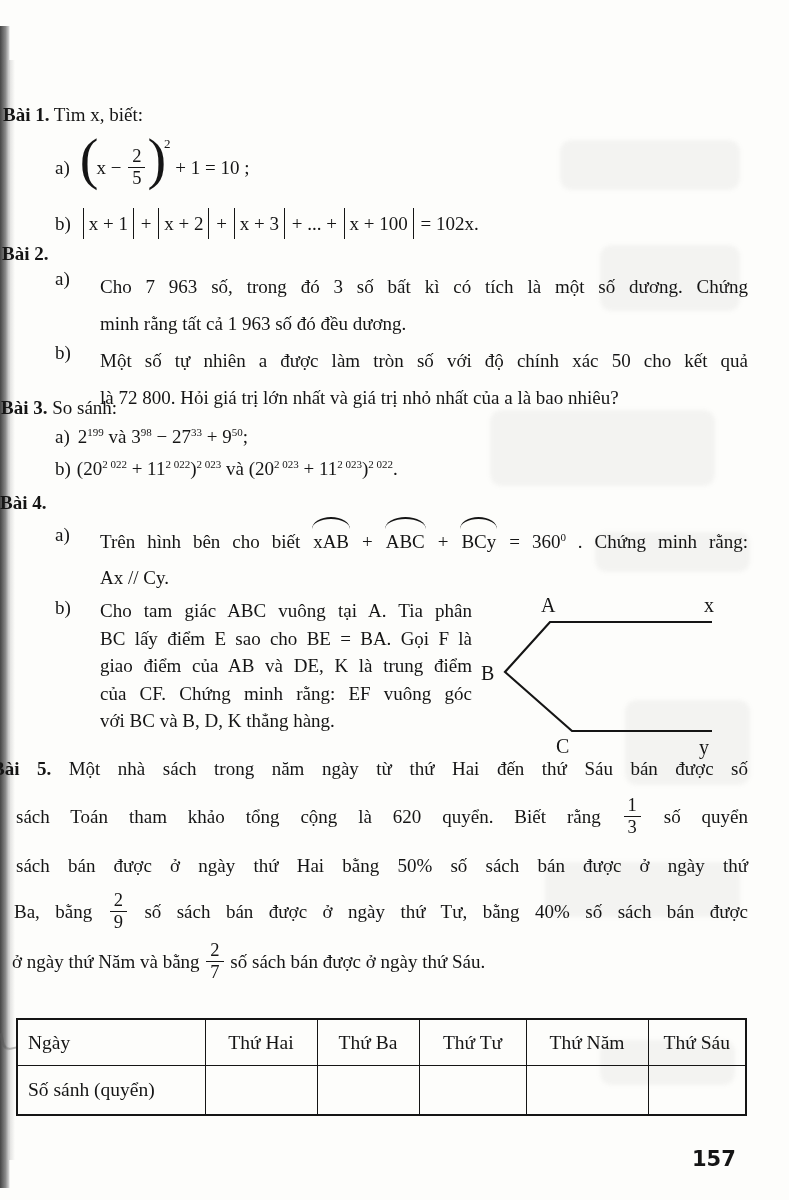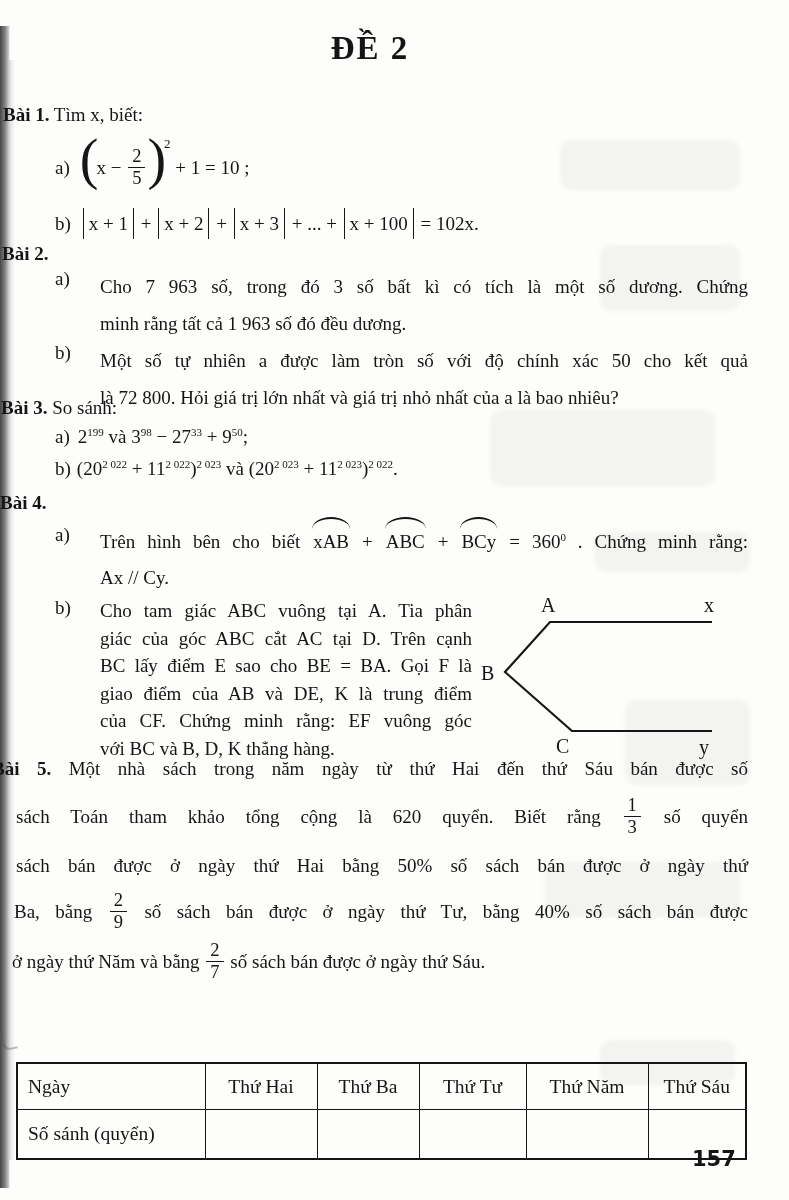--- a/index.html
+++ b/index.html
@@ -37,21 +37,21 @@
   .partrow{display:flex;}
   .partrow .marker{width:45px;flex:none;}
   .partrow .lines{flex:1;}
   
   .fig{position:absolute;left:470px;top:585px;}
   .fig text{font-size:20px;fill:#151515;font-family:"Liberation Serif","DejaVu Serif",serif;}
   
   table.sales{border-collapse:collapse;width:729px;table-layout:fixed;}
   table.sales td,table.sales th{border:1.6px solid #151515;font-weight:normal;
     font-size:19.5px;padding:0 6px;text-align:center;}
-  table.sales{border:2.5px solid #151515;margin-top:44px;}
+  table.sales{border:2.5px solid #151515;}
   table.sales .lab{text-align:left;padding-left:10px;}
   table.sales tr.hdr td,table.sales tr.hdr th{height:45px;}
   table.sales tr.dat td,table.sales tr.dat th{height:48px;}
   .pagenum{font-family:"DejaVu Sans","Liberation Sans",sans-serif;font-weight:700;font-size:21px;}
   
   .smudge{position:absolute;background:rgba(110,110,110,.065);filter:blur(2px);border-radius:12px;}
   .mark{position:absolute;left:1px;top:1032px;width:12px;height:16px;
     border-left:3px solid rgba(90,90,90,.55);border-bottom:2px solid rgba(90,90,90,.4);
     border-radius:0 0 0 8px;transform:rotate(-12deg);filter:blur(.5px);}
 </style>
@@ -65,21 +65,20 @@
 
   <div class="smudge" style="left:560px;top:140px;width:180px;height:50px"></div>
   <div class="smudge" style="left:600px;top:245px;width:140px;height:66px"></div>
   <div class="smudge" style="left:490px;top:410px;width:225px;height:76px"></div>
   <div class="smudge" style="left:595px;top:532px;width:155px;height:40px"></div>
   <div class="smudge" style="left:625px;top:700px;width:125px;height:85px"></div>
   <div class="smudge" style="left:545px;top:862px;width:195px;height:55px"></div>
   <div class="smudge" style="left:600px;top:1040px;width:135px;height:45px"></div>
   <div class="mark"></div>
 
-  <div class="blk title">ĐỀ 2</div>
 
   <div class="blk" style="left:3px;top:104px;"><span class="bai">Bài 1.</span><span> Tìm x, biết:</span></div>
 
   <div class="blk eqrow" style="left:55px;top:130px;height:76px;">
     <span class="marker">a)</span>
     <span class="content"><span class="bp">(</span>x − <span class="frac">
           <span class="fn">2</span>
           <span class="fd">5</span>
         </span><span class="bp">)</span><sup class="sp hi">2</sup>  + 1 = 10 ;</span>
   </div>
@@ -124,21 +123,20 @@
     <div class="lines" style="line-height:36px;">
       <div class="jl">Trên hình bên cho biết <span class="arc">xAB</span> + <span class="arc">ABC</span> + <span class="arc">BCy</span> = 360<sup class="sp">0</sup> . Chứng minh rằng:</div>
       <div>Ax // Cy.</div>
     </div>
   </div>
 
   <div class="blk partrow" style="left:55px;top:597px;width:417px;">
     <span class="marker">b)</span>
     <div class="lines" style="line-height:27.5px;">
       <div class="jl">Cho tam giác ABC vuông tại A. Tia phân</div>
-      <div class="jl">giác của góc ABC cắt AC tại D. Trên cạnh</div>
       <div class="jl">BC lấy điểm E sao cho BE = BA. Gọi F là</div>
       <div class="jl">giao điểm của AB và DE, K là trung điểm</div>
       <div class="jl">của CF. Chứng minh rằng: EF vuông góc</div>
       <div>với BC và B, D, K thẳng hàng.</div>
     </div>
   </div>
 
   <svg class="fig" width="285" height="180" viewBox="0 0 285 180">
     <polyline points="242,37 80,37 35,87 102,146 242,146" fill="none" stroke="#151515" stroke-width="2.2"></polyline>
     <text x="71" y="27">A</text>

